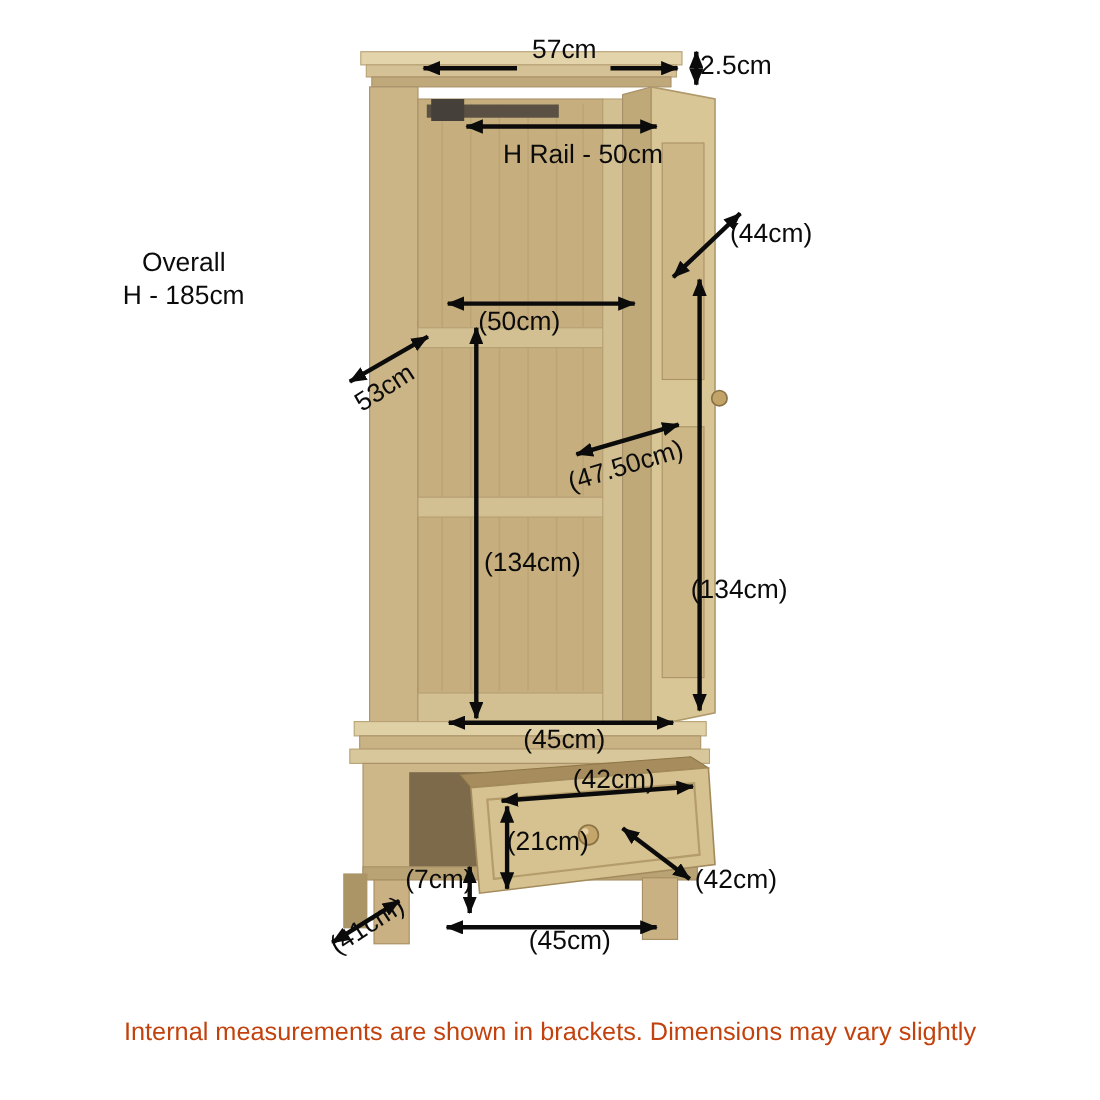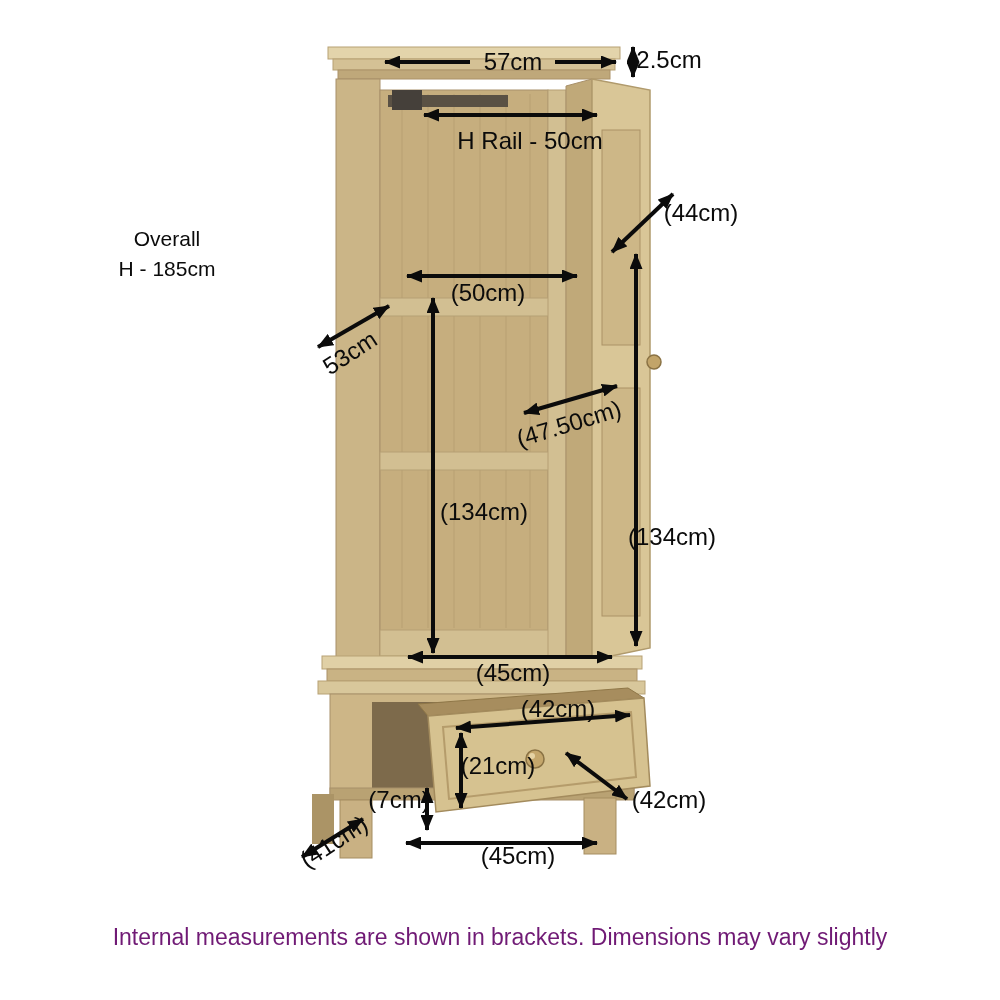--- a/index.html
+++ b/index.html
@@ -21,30 +21,30 @@
     color:#0b0b0b;
     white-space:nowrap;
   }
   .label.r33 { transform:translate(-50%,-50%) rotate(-33deg); }
   .label.r17 { transform:translate(-50%,-50%) rotate(-17deg); }
   .overall {
     position:absolute;
     left:85px; top:224px;
     width:164px;
     text-align:center;
-    font-size:21px;
+    font-size:24px;
     line-height:30px;
   }
   .footer {
     position:absolute;
     left:0; right:0; top:921px;
     text-align:center;
     font-size:23px;
     line-height:32px;
-    color:#701a75;
+    color:#c2410c;
   }
 </style>
 </head>
 <body>
 
 <div class="stage">
 
   <svg class="scene" width="1000" height="1000" viewBox="0 0 1000 1000">
     <defs>
       <marker id="ah" viewBox="0 0 16 13" markerWidth="16" markerHeight="13" refX="15" refY="6.5" orient="auto-start-reverse" markerUnits="userSpaceOnUse">
@@ -115,25 +115,25 @@
       <line x1="408" y1="657" x2="612" y2="657" marker-start="url(#ah)" marker-end="url(#ah)"></line>
       <line x1="456" y1="728" x2="630" y2="715" marker-start="url(#ah)" marker-end="url(#ah)"></line>
       <line x1="461" y1="733" x2="461" y2="808" marker-start="url(#ah)" marker-end="url(#ah)"></line>
       <line x1="566" y1="753" x2="627" y2="799" marker-start="url(#ah)" marker-end="url(#ah)"></line>
       <line x1="427" y1="788" x2="427" y2="830" marker-start="url(#ah)" marker-end="url(#ah)"></line>
       <line x1="302" y1="857" x2="363" y2="819" marker-start="url(#ah)" marker-end="url(#ah)"></line>
       <line x1="406" y1="843" x2="597" y2="843" marker-start="url(#ah)" marker-end="url(#ah)"></line>
     </g>
   </svg>
 
-  <div class="label" style="left:513px; top:62px;">57cm</div>
+  <div class="label" style="left:513px; top:46px;">57cm</div>
   <div class="label" style="left:669px; top:60px;">2.5cm</div>
   <div class="label" style="left:530px; top:141px;">H Rail - 50cm</div>
   <div class="label" style="left:701px; top:213px;">(44cm)</div>
-  <div class="label" style="left:488px; top:293px;">(50cm)</div>
+  <div class="label" style="left:472px; top:293px;">(50cm)</div>
   <div class="label r33" style="left:350px; top:353px;">53cm</div>
   <div class="label r17" style="left:569px; top:424px;">(47.50cm)</div>
   <div class="label" style="left:484px; top:512px;">(134cm)</div>
   <div class="label" style="left:672px; top:537px;">(134cm)</div>
   <div class="label" style="left:513px; top:673px;">(45cm)</div>
   <div class="label" style="left:558px; top:709px;">(42cm)</div>
   <div class="label" style="left:498px; top:766px;">(21cm)</div>
   <div class="label" style="left:669px; top:800px;">(42cm)</div>
   <div class="label" style="left:399px; top:800px;">(7cm)</div>
   <div class="label r33" style="left:334px; top:842px;">(41cm)</div>

